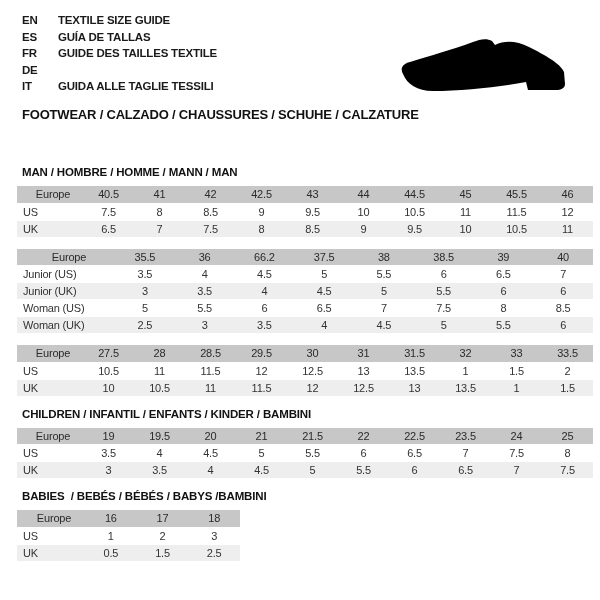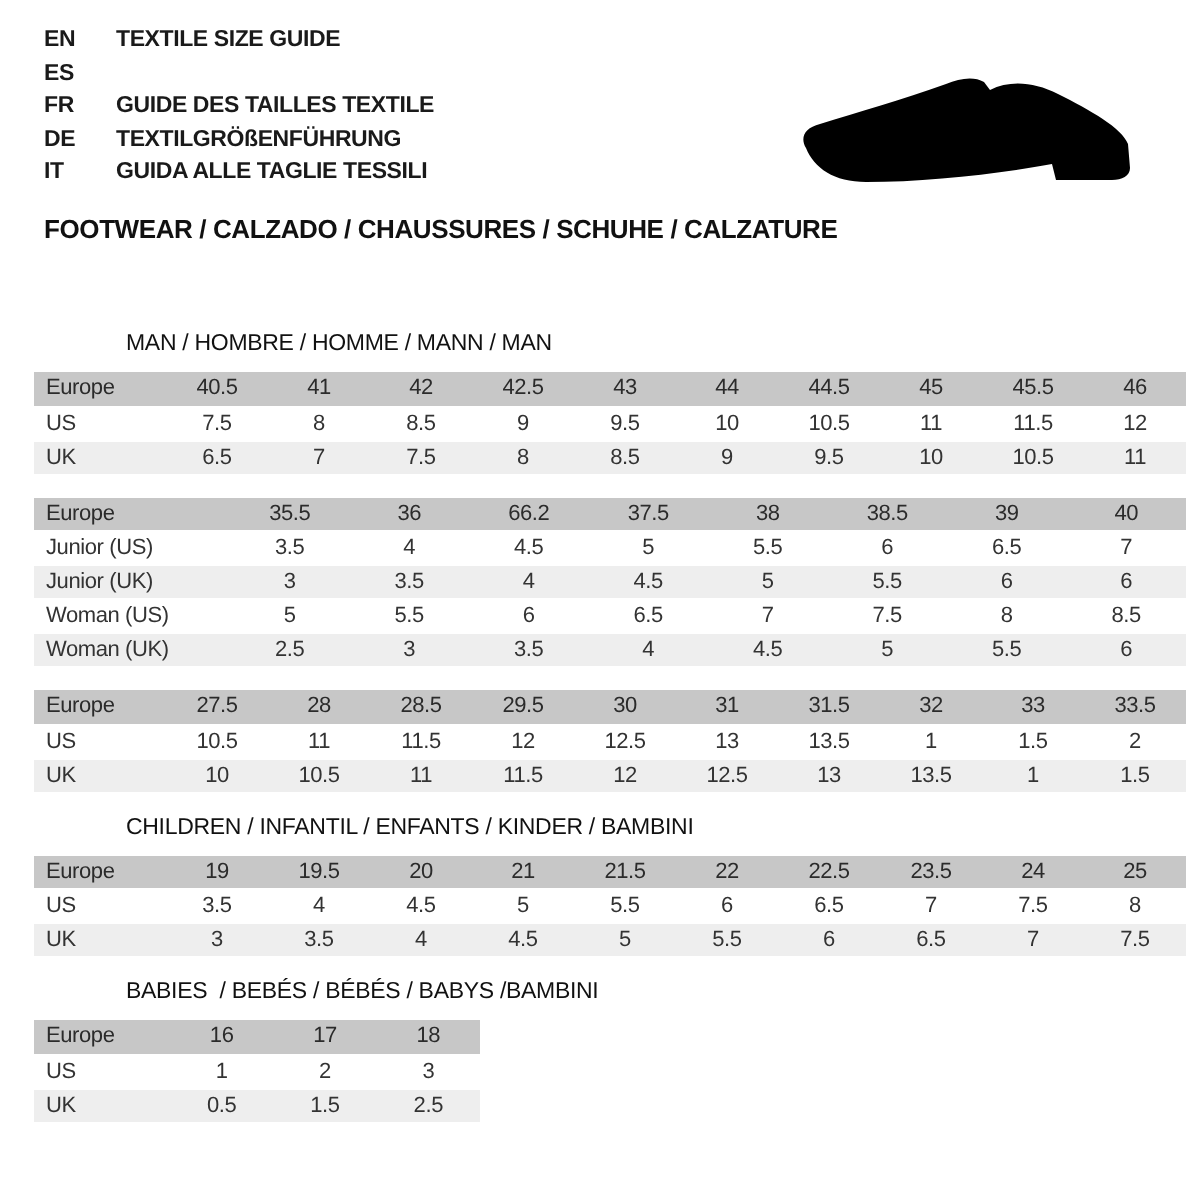--- a/index.html
+++ b/index.html
@@ -13,51 +13,51 @@
   .lang-row{display:flex;line-height:16.6px;font-weight:700;font-size:11.5px;color:#1a1a1a;letter-spacing:-0.2px;}
   .lang-code{width:36px;}
   .category-line{
     position:absolute;left:22px;top:107px;font-weight:700;font-size:13px;color:#111;letter-spacing:-0.2px;
   }
   .shoe{position:absolute;left:399px;top:36px;width:174px;height:58px;}
   
   .sections{position:absolute;left:17px;top:166px;width:576px;}
   .size-section{margin-bottom:11px;}
   .section-title{
-    font-weight:400;font-size:11.5px;color:#111;letter-spacing:-0.15px;
-    padding-left:5px;height:13px;line-height:13px;margin-bottom:7px;white-space:pre;margin-left:41px;
+    font-weight:700;font-size:11.5px;color:#111;letter-spacing:-0.15px;
+    padding-left:5px;height:13px;line-height:13px;margin-bottom:7px;white-space:pre;
   }
   table.size-table{border-collapse:collapse;table-layout:fixed;width:576px;font-size:11px;color:#333;}
   table.size-table.cols-3{width:223px;}
   table.size-table tr{height:17px;}
   table.size-table tr td{text-align:center;padding:0;border-bottom:1px solid #fff;letter-spacing:-0.2px;}
-  table.size-table tr.hdr td{background:var(--hdr-row,#c7c7c7);color:#2b2b2b;}
+  table.size-table tr.hdr td{background:var(--hdr-row,#c7c7c7);color:#2b2b2b;text-align:center;}
   table.size-table tr.alt td{background:var(--alt-row,#eeeeee);}
   table.size-table td.label{text-align:left;padding-left:6px;width:60px;}
   table.size-table.cols-8 td.label{width:92px;}
   table.size-table.cols-3 td.label{width:62px;}
 </style>
 </head>
 <body>
 
 <div class="lang-block">
     <div class="lang-row">
       <span class="lang-code">EN</span>
       <span class="lang-label">TEXTILE SIZE GUIDE</span>
     </div>
     <div class="lang-row">
       <span class="lang-code">ES</span>
+      <span class="lang-label">GUÍA DE TALLAS</span>
     </div>
     <div class="lang-row">
       <span class="lang-code">FR</span>
       <span class="lang-label">GUIDE DES TAILLES TEXTILE</span>
     </div>
     <div class="lang-row">
       <span class="lang-code">DE</span>
-      <span class="lang-label">TEXTILGRÖßENFÜHRUNG</span>
     </div>
     <div class="lang-row">
       <span class="lang-code">IT</span>
       <span class="lang-label">GUIDA ALLE TAGLIE TESSILI</span>
     </div>
   </div>
 
 <div class="category-line">FOOTWEAR / CALZADO / CHAUSSURES / SCHUHE / CALZATURE</div>
 
 <svg class="shoe" viewBox="0 0 174 58" xmlns="http://www.w3.org/2000/svg" aria-hidden="true">

